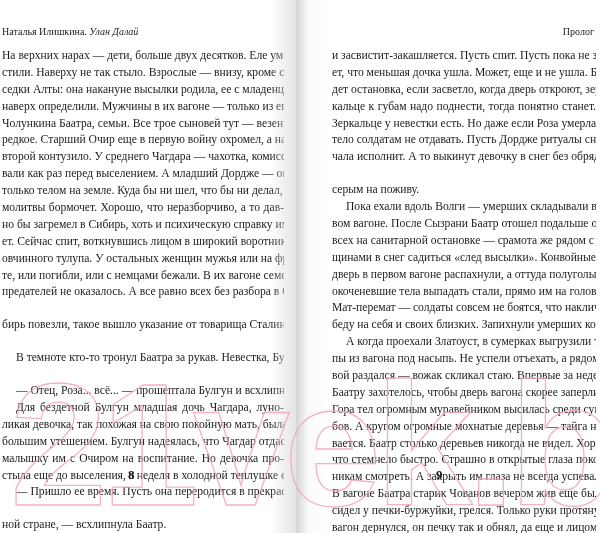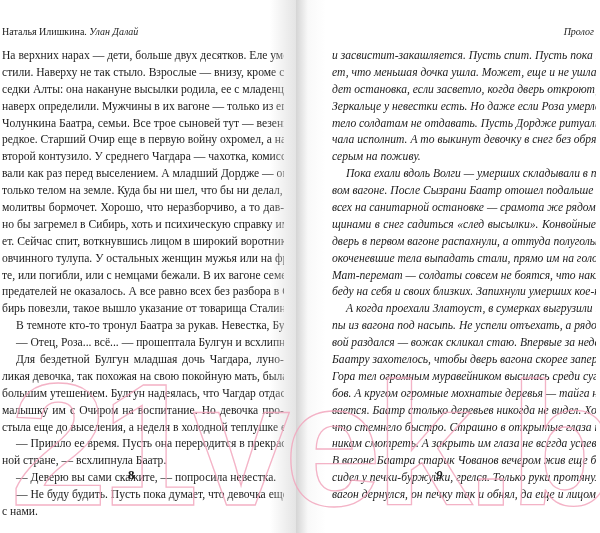--- a/index.html
+++ b/index.html
@@ -3,21 +3,21 @@
   <meta charset="utf-8">
   <style>
     * { margin: 0; padding: 0; box-sizing: border-box; }
     html, body { width: 600px; height: 533px; overflow: hidden; background: #ffffff; }
     body { position: relative; font-family: "Liberation Serif", "DejaVu Serif", serif; color: #1a1a1a; }
 
     .spread { position: absolute; left: 0; top: 0; width: 600px; height: 533px; display: flex; }
 
     .page { position: relative; height: 533px; background: #ffffff; }
     .page-left { width: 296px; }
-    .page-right { width: 304px; font-style: italic; }
+    .page-right { width: 304px; }
 
     .gutter-shadow-left {
       position: absolute; right: 0; top: 0; width: 26px; height: 100%;
       background: linear-gradient(to right, rgba(255,255,255,0), rgba(225,225,225,0.9));
       pointer-events: none;
     }
     .gutter-shadow-right {
       position: absolute; left: 0; top: 0; width: 30px; height: 100%;
       background: linear-gradient(to right, rgba(210,210,210,0.95), rgba(245,245,245,0.6) 40%, rgba(255,255,255,0));
       pointer-events: none;
@@ -34,21 +34,21 @@
     .running-head .title { font-style: italic; }
 
     .text-block {
       position: absolute; top: 48px; font-size: 11.6px; line-height: 16.9px;
       text-align: justify; color: #1c1c1c;
     }
     .page-left .text-block { left: 2px; width: 282px; }
     .page-right .text-block { left: 36px; width: 264px; }
 
     .line { display: block; white-space: nowrap; text-align-last: justify; text-align: justify; height: 16.9px; overflow: hidden; }
-    .line.last { text-align-last: left; }
+    .line.last { text-align-last: left; margin-top: 16px; }
     .line.indent { padding-left: 14px; }
 
     .folio {
       position: absolute; top: 467px; font-size: 13px; font-weight: bold; color: #1a1a1a;
     }
     .page-left .folio { left: 128px; }
     .page-right .folio { left: 140px; }
 
     .watermark {
       position: absolute; left: 0; top: 0; width: 600px; height: 533px; pointer-events: none;
@@ -98,20 +98,21 @@
   </div>
   <div class="page page-right">
     <div class="gutter-shadow-right"></div>
     <div class="running-head">
       <span>Пролог</span>
     </div>
     <div class="text-block" id="right-text">
         <span class="line">и засвистит-закашляется. Пусть спит. Пусть пока не зна-</span>
         <span class="line">ет, что меньшая дочка ушла. Может, еще и не ушла. Бу-</span>
         <span class="line">дет остановка, если засветло, когда дверь откроют, зер-</span>
+        <span class="line">кальце к губам надо поднести, тогда понятно станет.</span>
         <span class="line">Зеркальце у невестки есть. Но даже если Роза умерла,</span>
         <span class="line">тело солдатам не отдавать. Пусть Дордже ритуалы сна-</span>
         <span class="line">чала исполнит. А то выкинут девочку в снег без обрядов,</span>
         <span class="line last">серым на поживу.</span>
         <span class="line indent">Пока ехали вдоль Волги — умерших складывали в пер-</span>
         <span class="line">вом вагоне. После Сызрани Баатр отошел подальше от</span>
         <span class="line">всех на санитарной остановке — срамота же рядом с жен-</span>
         <span class="line">щинами в снег садиться «след высылки». Конвойные</span>
         <span class="line">дверь в первом вагоне распахнули, а оттуда полуголые</span>
         <span class="line">окоченевшие тела выпадать стали, прямо им на голову.</span>

